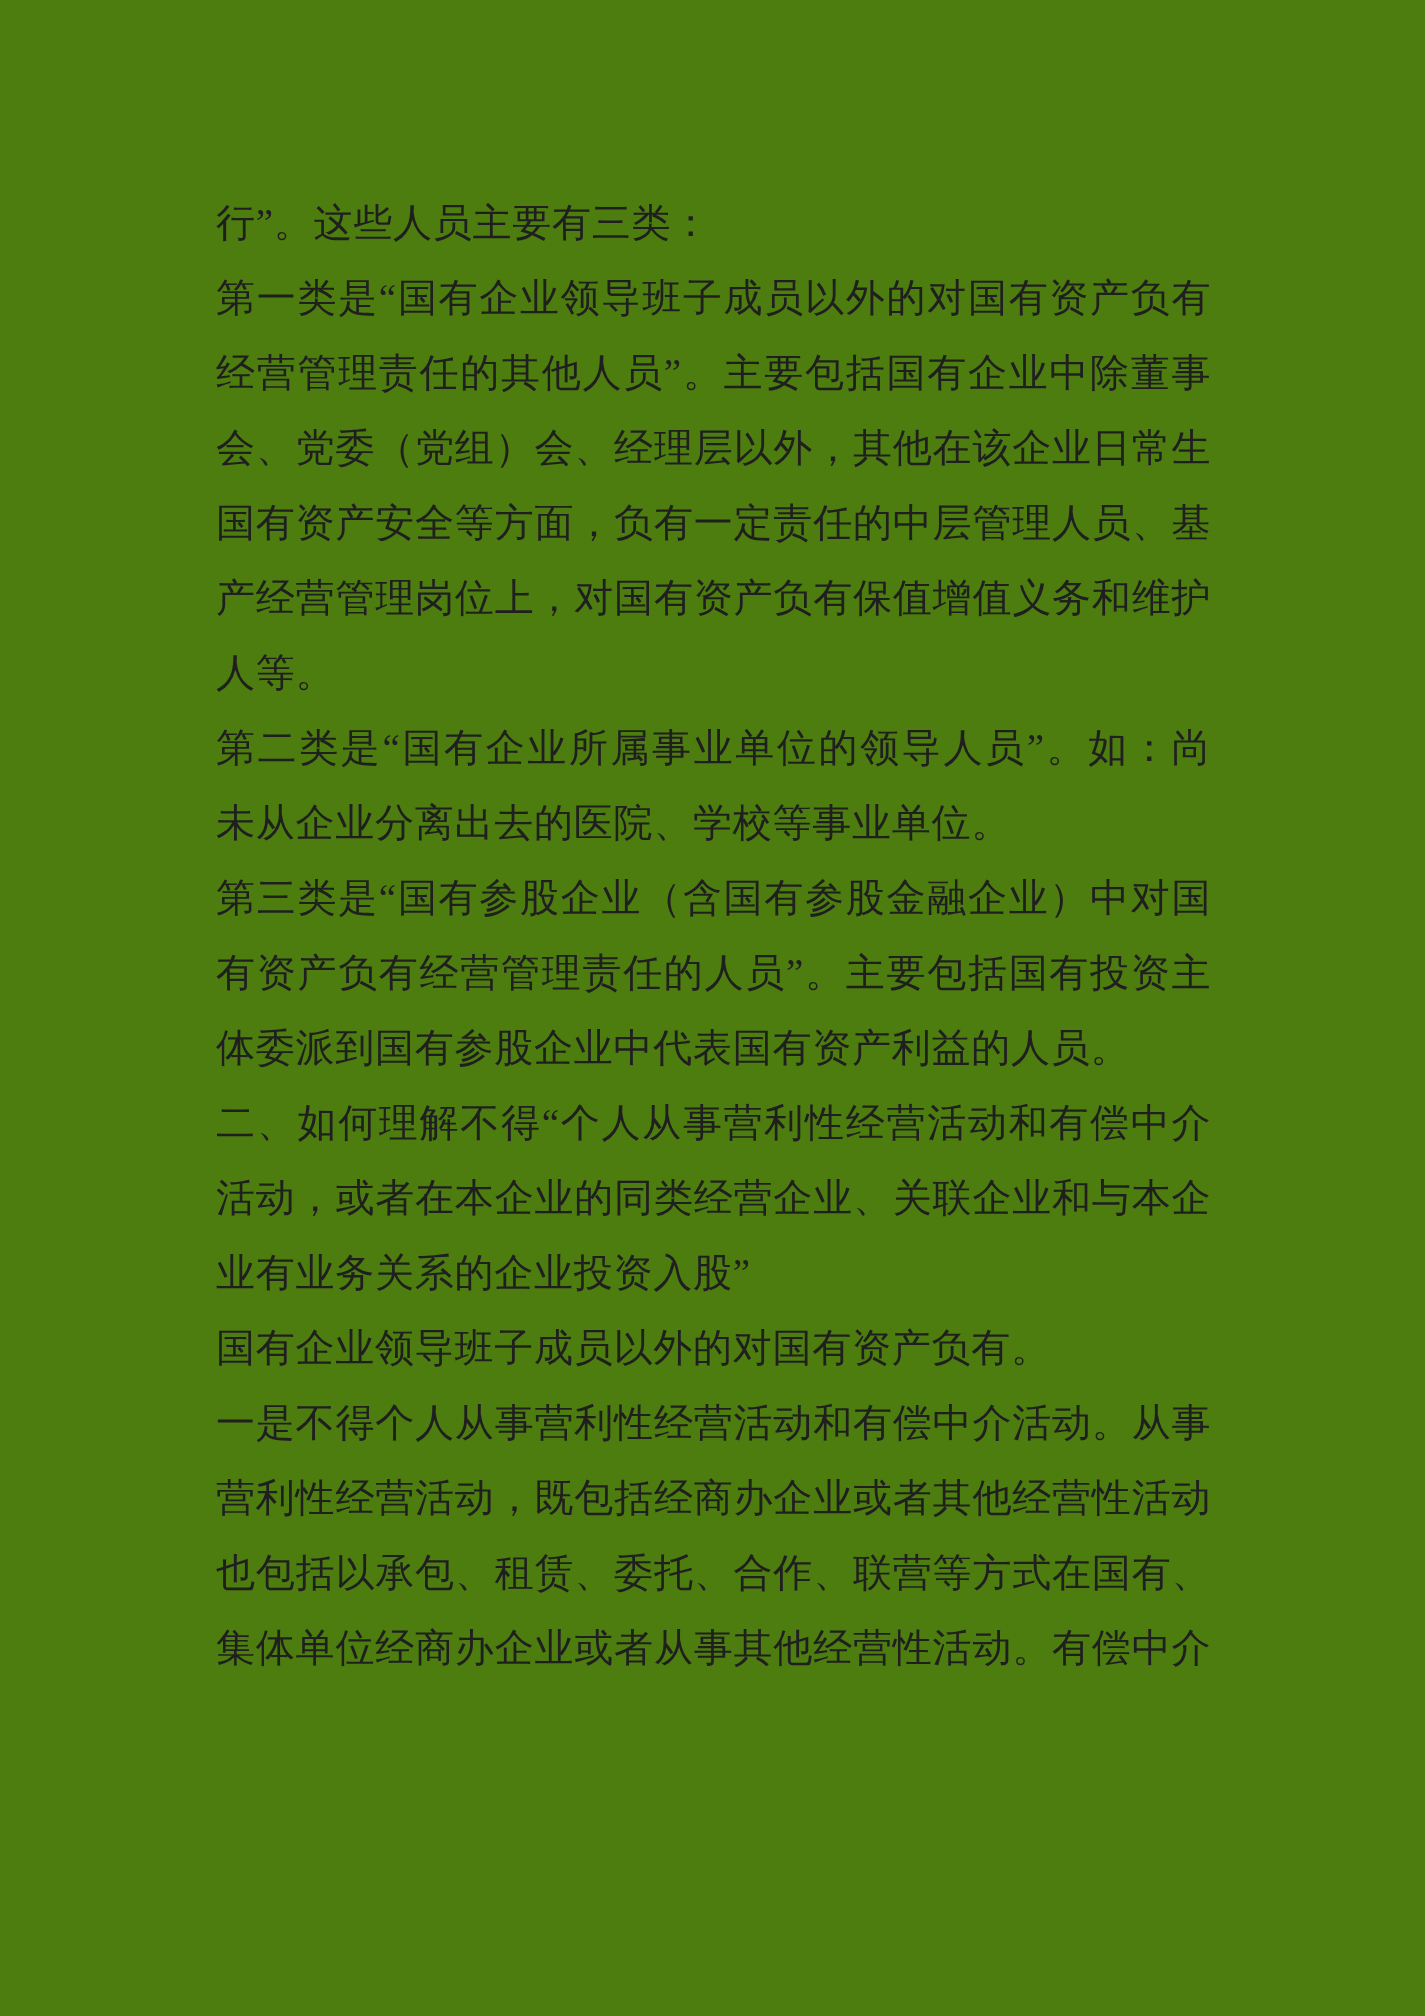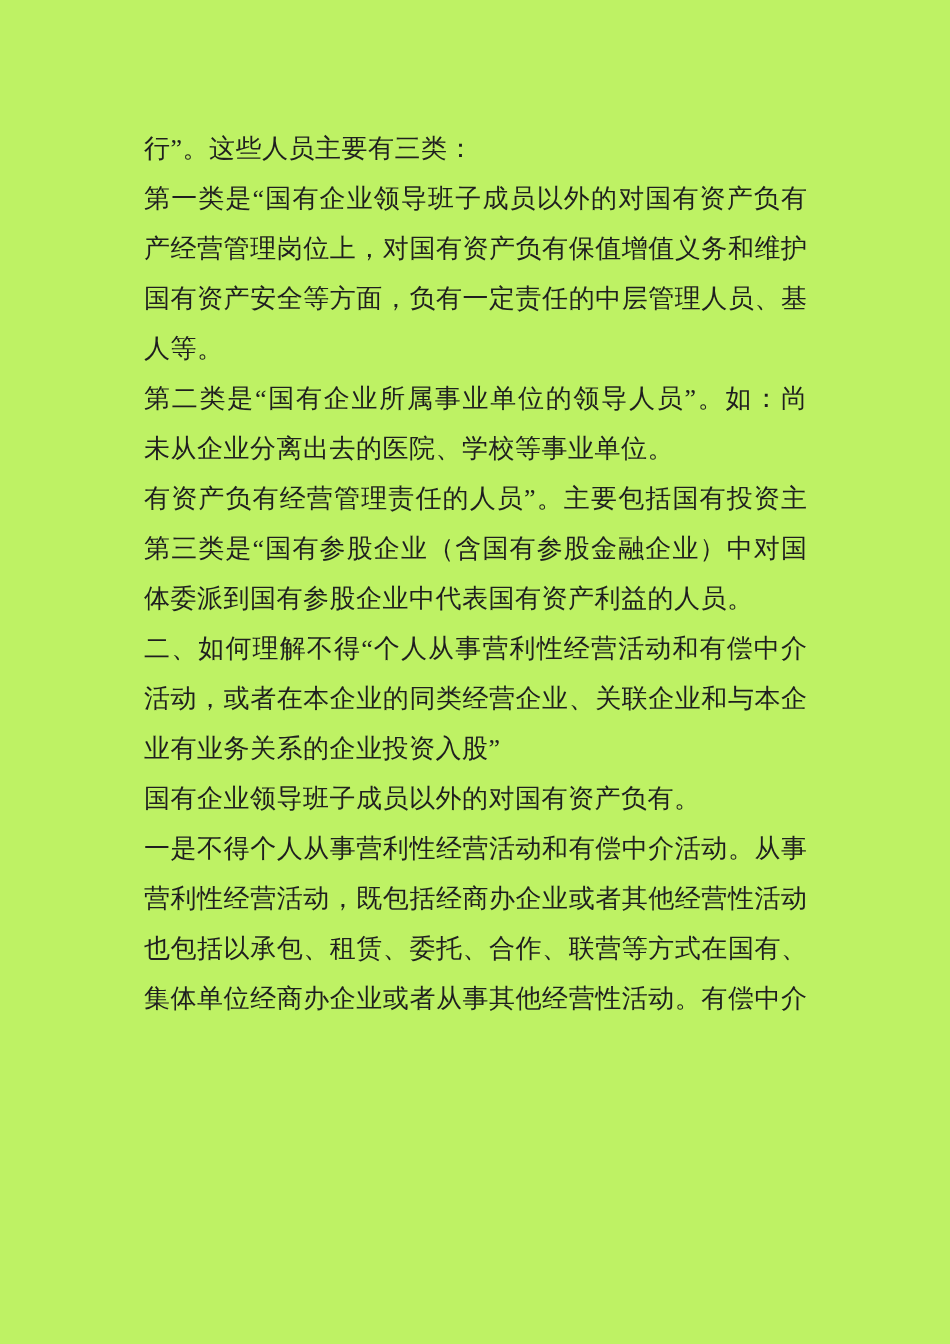--- a/index.html
+++ b/index.html
@@ -10,21 +10,21 @@
     width: 950px;
     height: 1344px;
     background: #ffffff;
     position: relative;
     overflow: hidden;
     font-family: "Liberation Serif", "DejaVu Serif", serif;
   }
   .page {
     position: absolute;
     inset: 0;
-    background: #bef264;
+    background: #4d7c0f;
   }
   .text-block {
     position: absolute;
     left: 144px;
     top: 124px;
     width: 663px;
     color: #1f1f1f;
   }
   .line {
     height: 50px;
@@ -40,27 +40,29 @@
     letter-spacing: 0;
   }
 </style>
 </head>
 <body>
 
 <div class="page">
   <div class="text-block">
       <div class="line">行”。这些人员主要有三类：</div>
       <div class="line just">第一类是“国有企业领导班子成员以外的对国有资产负有</div>
+      <div class="line just">经营管理责任的其他人员”。主要包括国有企业中除董事</div>
+      <div class="line just">会、党委（党组）会、经理层以外，其他在该企业日常生</div>
+      <div class="line just">国有资产安全等方面，负有一定责任的中层管理人员、基</div>
       <div class="line just">产经营管理岗位上，对国有资产负有保值增值义务和维护</div>
-      <div class="line just">国有资产安全等方面，负有一定责任的中层管理人员、基</div>
       <div class="line">人等。</div>
       <div class="line just">第二类是“国有企业所属事业单位的领导人员”。如：尚</div>
       <div class="line">未从企业分离出去的医院、学校等事业单位。</div>
+      <div class="line just">第三类是“国有参股企业（含国有参股金融企业）中对国</div>
       <div class="line just">有资产负有经营管理责任的人员”。主要包括国有投资主</div>
-      <div class="line just">第三类是“国有参股企业（含国有参股金融企业）中对国</div>
       <div class="line">体委派到国有参股企业中代表国有资产利益的人员。</div>
       <div class="line just">二、如何理解不得“个人从事营利性经营活动和有偿中介</div>
       <div class="line just">活动，或者在本企业的同类经营企业、关联企业和与本企</div>
       <div class="line">业有业务关系的企业投资入股”</div>
       <div class="line">国有企业领导班子成员以外的对国有资产负有。</div>
       <div class="line just">一是不得个人从事营利性经营活动和有偿中介活动。从事</div>
       <div class="line just">营利性经营活动，既包括经商办企业或者其他经营性活动</div>
       <div class="line just">也包括以承包、租赁、委托、合作、联营等方式在国有、</div>
       <div class="line just">集体单位经商办企业或者从事其他经营性活动。有偿中介</div>
     </div>

